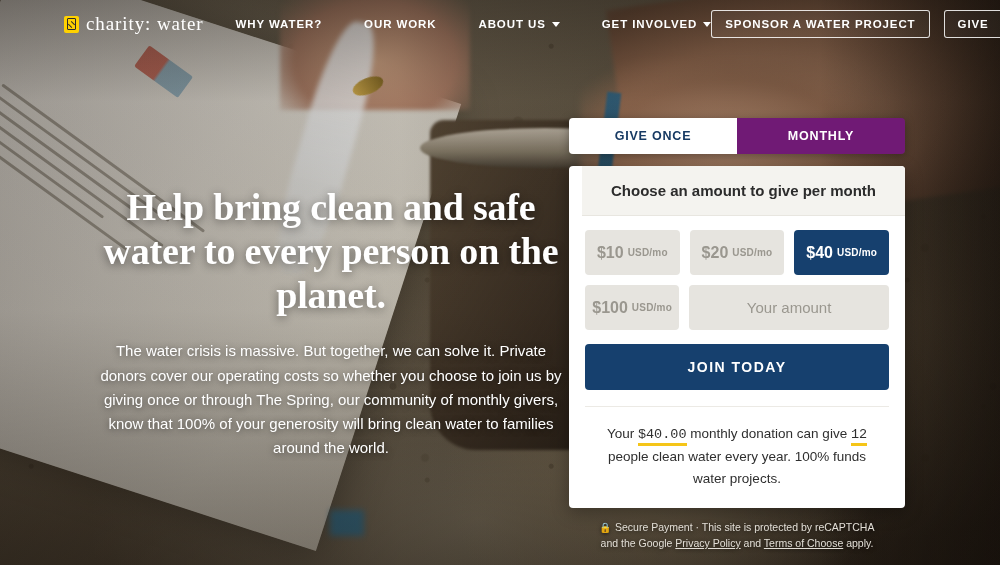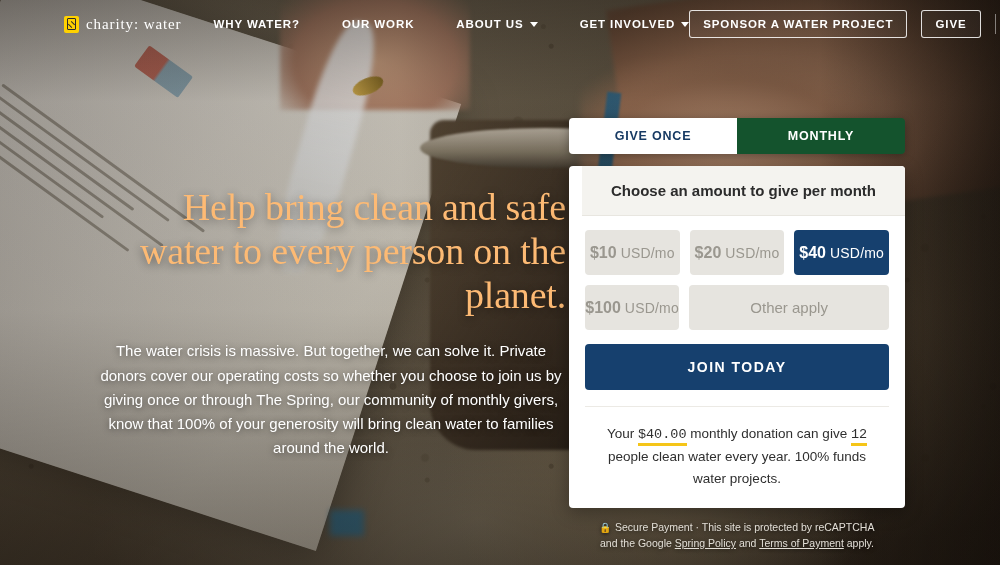--- a/index.html
+++ b/index.html
@@ -251,21 +251,21 @@
     width: 5px; height: 5px;
     background: #ffd200;
     border-top: 1.6px solid #2b2b2b;
     border-bottom: 1.6px solid #2b2b2b;
     box-sizing: border-box;
     transform: rotate(45deg);
   }
   .logo-text {
     font-family: "Liberation Serif", serif;
     color: #fff;
-    font-size: 15px;
+    font-size: 19px;
     letter-spacing: .9px;
     white-space: nowrap;
   }
   .nav-links {
     display: flex;
     align-items: center;
     gap: 42px;
   }
   .nav-link {
     color: #fff;
@@ -321,27 +321,26 @@
   .hero-copy {
     position: absolute;
     left: 96px;
     top: 185px;
     width: 470px;
     text-align: center;
     z-index: 10;
   }
   .headline {
     font-family: "Liberation Serif", serif;
-    color: #fdba74;
+    color: #ffffff;
     font-size: 38px;
     line-height: 1.16;
-    font-weight: normal;
+    font-weight: bold;
     text-shadow: 0 2px 10px rgba(0,0,0,.45);
     letter-spacing: -.2px;
-    text-align: right;
   }
   .subcopy {
     margin-top: 22px;
     color: #fff;
     font-size: 15px;
     line-height: 1.62;
     text-shadow: 0 1px 6px rgba(0,0,0,.5);
   }
 
   
@@ -361,21 +360,21 @@
   .tab {
     flex: 1;
     text-align: center;
     padding: 11px 0;
     font-size: 12.5px;
     font-weight: bold;
     letter-spacing: .8px;
     cursor: pointer;
   }
   .tab.inactive { background: #fff; color: #173a63; }
-  .tab.active { background: #14532d; color: #fff; }
+  .tab.active { background: #701a75; color: #fff; }
 
   .card {
     margin-top: 12px;
     background: #fff;
     border-radius: 4px;
     overflow: hidden;
     box-shadow: 0 4px 18px rgba(0,0,0,.32);
   }
   .card-head {
     background: #f4f3ef;
@@ -404,22 +403,22 @@
     display: flex;
     align-items: center;
     justify-content: center;
     gap: 4px;
     cursor: pointer;
     font-size: 16px;
     font-weight: bold;
     white-space: nowrap;
   }
   .amt .unit {
-    font-size: 14px;
-    font-weight: normal;
+    font-size: 10px;
+    font-weight: bold;
     letter-spacing: .2px;
   }
   .amt.selected {
     background: #16406e;
     color: #fff;
   }
   .amt.wide { flex: 2.12 1 0; font-weight: normal; font-size: 15px; }
 
   .join-btn {
     margin: 14px 0 0;
@@ -566,32 +565,32 @@
           <span>$40</span>
           <span class="unit">USD/mo</span>
         </div>
       </div>
 
       <div class="amount-grid" style="margin-top:10px">
         <div class="amt">
           <span>$100</span>
           <span class="unit">USD/mo</span>
         </div>
-        <div class="amt wide">Other apply</div>
+        <div class="amt wide">Your amount</div>
       </div>
 
       <button class="join-btn">JOIN TODAY</button>
 
       <div class="impact-wrap">
         <div class="impact">
           <span>Your </span><span class="hl">$40.00</span><span> monthly donation can give </span><span class="hl">12</span><span> people clean water every year. 100% funds water projects.</span>
         </div>
       </div>
 
     </div>
   </div>
 
   <div class="secure">
     <span class="lock-icon">🔒</span><span>Secure Payment · This site is protected by reCAPTCHA</span><br>
-    <span>and the Google </span><a>Spring Policy</a><span> and </span><a>Terms of Payment</a><span> apply.</span>
+    <span>and the Google </span><a>Privacy Policy</a><span> and </span><a>Terms of Choose</a><span> apply.</span>
   </div>
 
 </div>
 
 </body></html>

